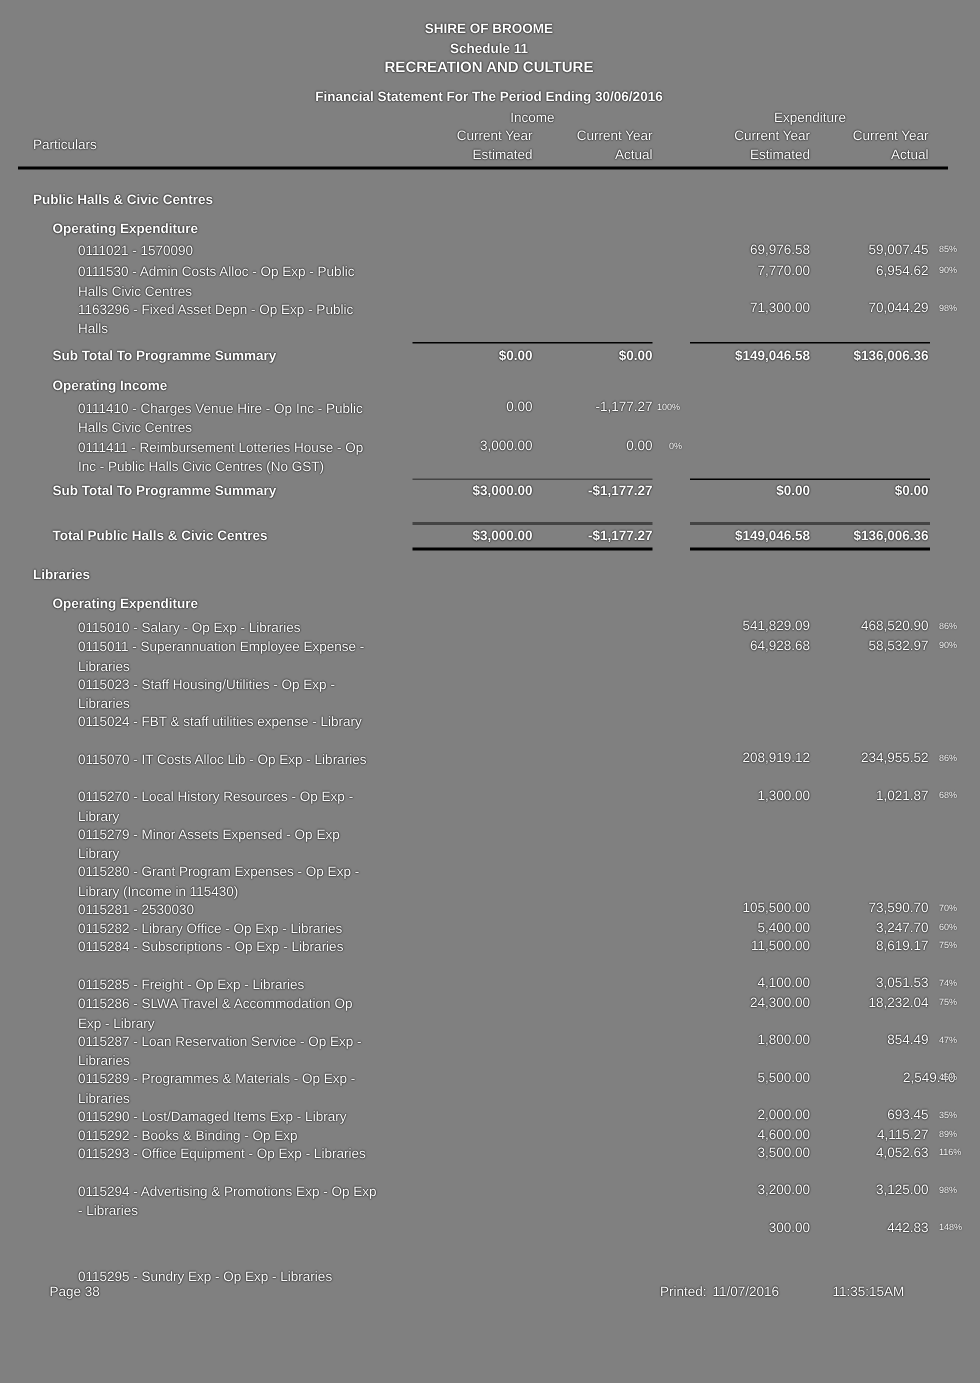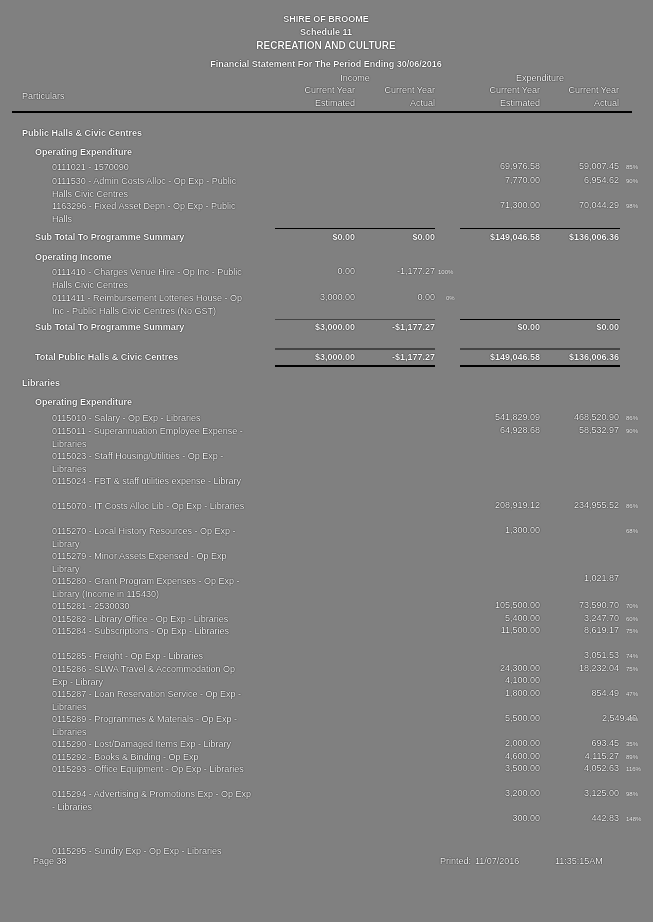--- a/index.html
+++ b/index.html
@@ -114,21 +114,21 @@
     <div class="t desc" style="left:52px;top:475px;">0115024 - FBT &amp; staff utilities expense - Library</div>
     <div class="t r" style="left:455px;top:475px;width:85px;"></div>
     <div class="t r" style="left:534px;top:475px;width:85px;"></div>
     <div class="pct" style="left:626px;top:478px;"></div>
     <div class="t desc" style="left:52px;top:500px;">0115070 - IT Costs Alloc Lib - Op Exp - Libraries</div>
     <div class="t r" style="left:455px;top:500px;width:85px;">208,919.12</div>
     <div class="t r" style="left:534px;top:500px;width:85px;">234,955.52</div>
     <div class="pct" style="left:626px;top:503px;">86%</div>
     <div class="t desc" style="left:52px;top:525px;">0115270 - Local History Resources - Op Exp - Library</div>
     <div class="t r" style="left:455px;top:525px;width:85px;">1,300.00</div>
-    <div class="t r" style="left:534px;top:525px;width:85px;margin-top:48px;">1,021.87</div>
+    <div class="t r" style="left:534px;top:525px;width:85px;">1,021.87</div>
     <div class="pct" style="left:626px;top:528px;">68%</div>
     <div class="t desc" style="left:52px;top:550px;">0115279 - Minor Assets Expensed - Op Exp Library</div>
     <div class="t r" style="left:455px;top:550px;width:85px;"></div>
     <div class="t r" style="left:534px;top:550px;width:85px;"></div>
     <div class="pct" style="left:626px;top:553px;"></div>
     <div class="t desc" style="left:52px;top:575px;">0115280 - Grant Program Expenses - Op Exp - Library (Income in 115430)</div>
     <div class="t r" style="left:455px;top:575px;width:85px;"></div>
     <div class="t r" style="left:534px;top:575px;width:85px;"></div>
     <div class="pct" style="left:626px;top:578px;"></div>
     <div class="t desc" style="left:52px;top:600px;">0115281 - 2530030</div>
@@ -137,21 +137,21 @@
     <div class="pct" style="left:626px;top:603px;">70%</div>
     <div class="t desc" style="left:52px;top:613px;">0115282 - Library Office - Op Exp - Libraries</div>
     <div class="t r" style="left:455px;top:613px;width:85px;">5,400.00</div>
     <div class="t r" style="left:534px;top:613px;width:85px;">3,247.70</div>
     <div class="pct" style="left:626px;top:616px;">60%</div>
     <div class="t desc" style="left:52px;top:625px;">0115284 - Subscriptions - Op Exp - Libraries</div>
     <div class="t r" style="left:455px;top:625px;width:85px;">11,500.00</div>
     <div class="t r" style="left:534px;top:625px;width:85px;">8,619.17</div>
     <div class="pct" style="left:626px;top:628px;">75%</div>
     <div class="t desc" style="left:52px;top:650px;">0115285 - Freight - Op Exp - Libraries</div>
-    <div class="t r" style="left:455px;top:650px;width:85px;margin-top:25px;">4,100.00</div>
+    <div class="t r" style="left:455px;top:650px;width:85px;">4,100.00</div>
     <div class="t r" style="left:534px;top:650px;width:85px;">3,051.53</div>
     <div class="pct" style="left:626px;top:653px;">74%</div>
     <div class="t desc" style="left:52px;top:663px;">0115286 - SLWA Travel &amp; Accommodation Op Exp - Library</div>
     <div class="t r" style="left:455px;top:663px;width:85px;">24,300.00</div>
     <div class="t r" style="left:534px;top:663px;width:85px;">18,232.04</div>
     <div class="pct" style="left:626px;top:666px;">75%</div>
     <div class="t desc" style="left:52px;top:688px;">0115287 - Loan Reservation Service - Op Exp - Libraries</div>
     <div class="t r" style="left:455px;top:688px;width:85px;">1,800.00</div>
     <div class="t r" style="left:534px;top:688px;width:85px;">854.49</div>
     <div class="pct" style="left:626px;top:691px;">47%</div>

